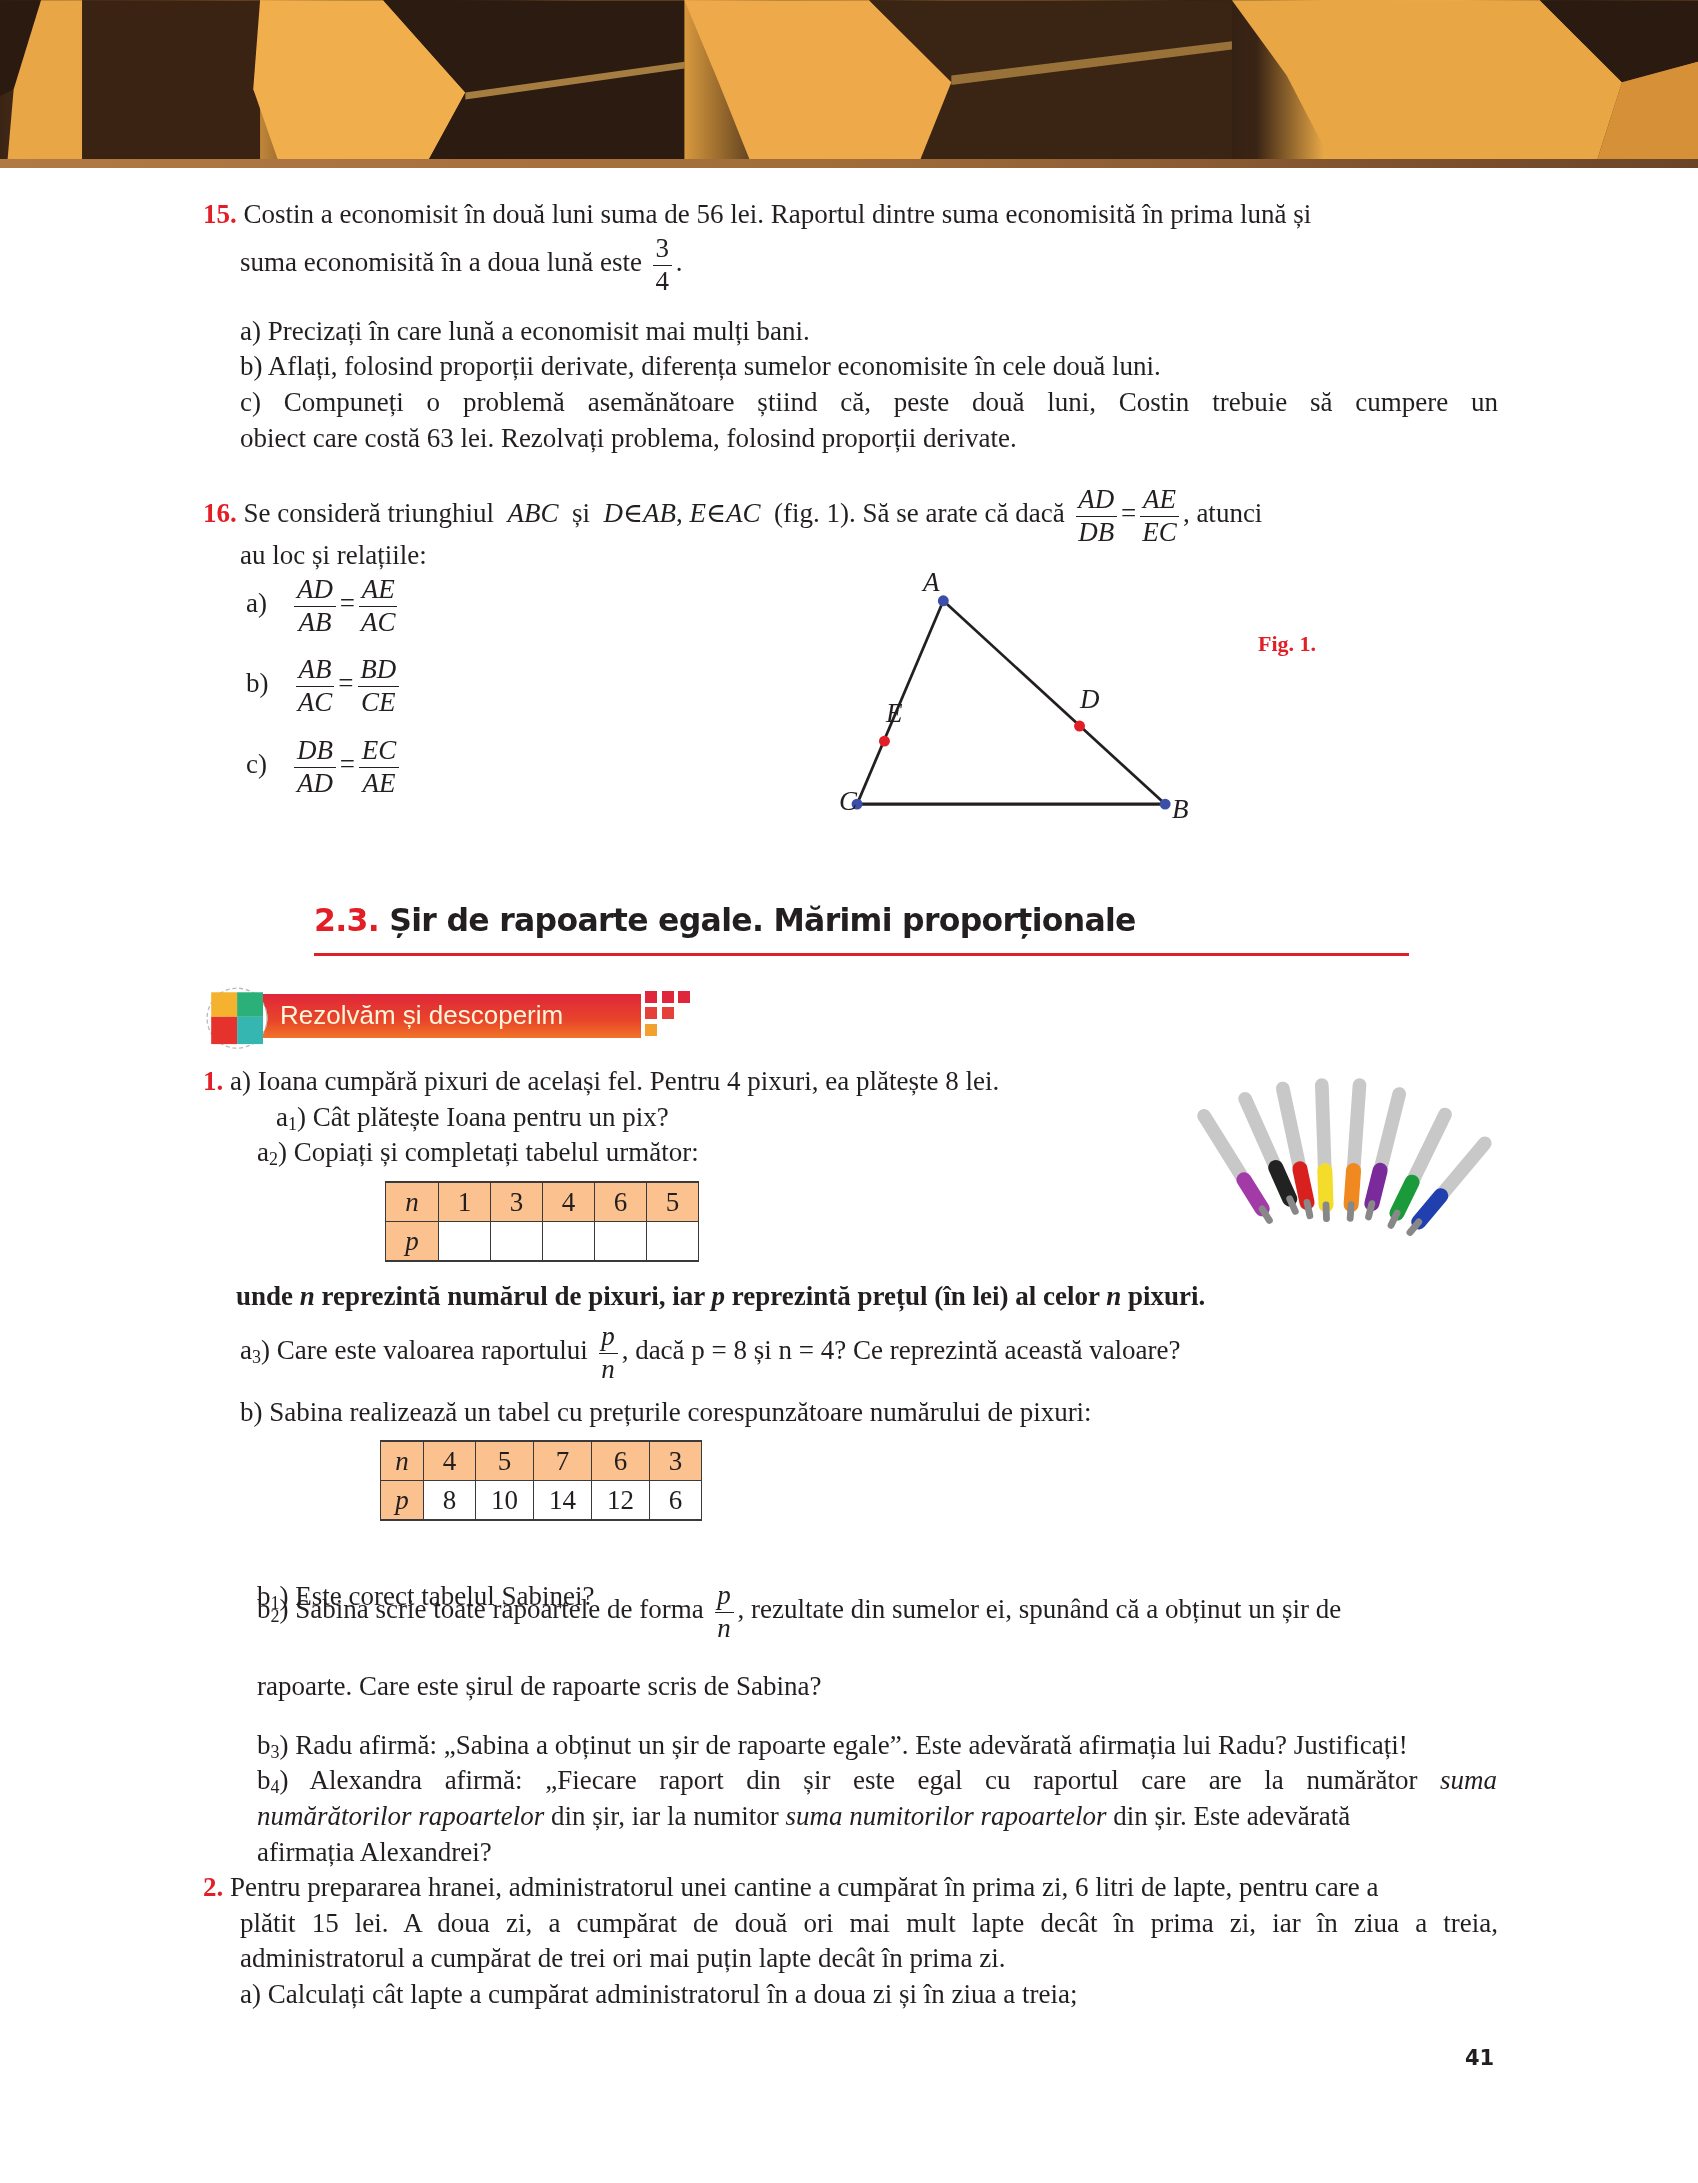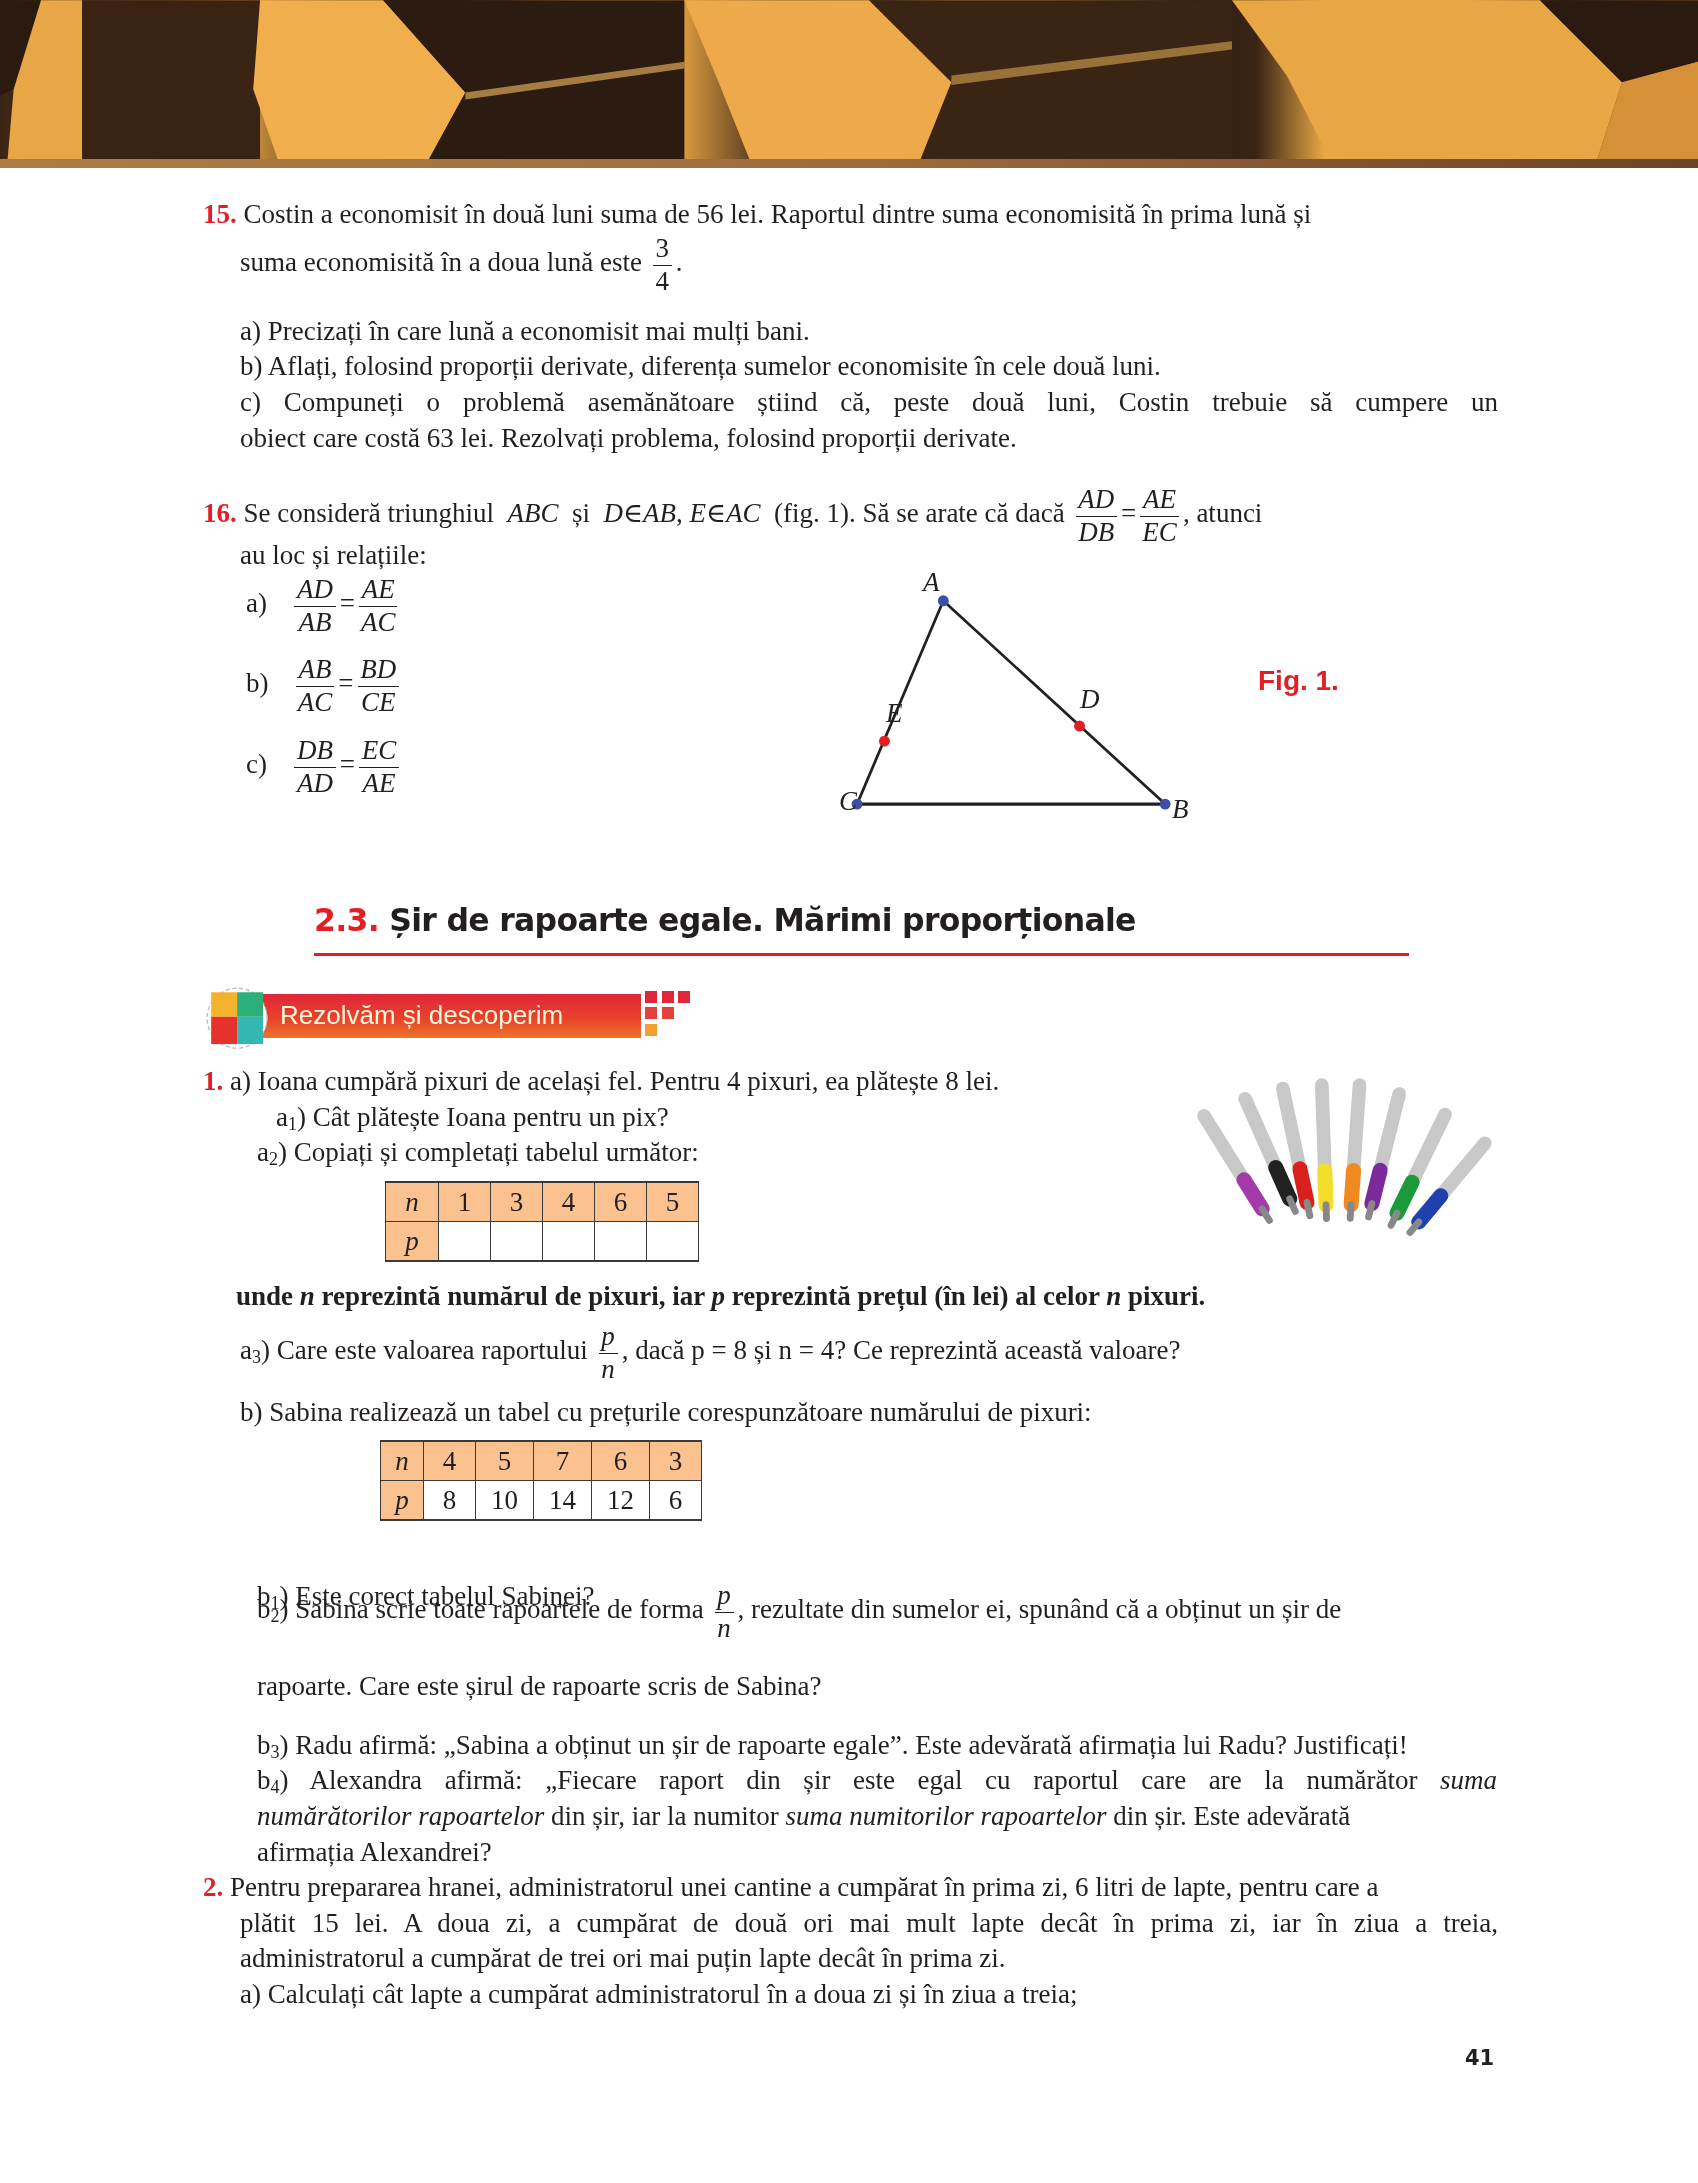--- a/index.html
+++ b/index.html
@@ -25,22 +25,22 @@
   .badge-bar { position: absolute; left: 55px; top: 9.6px; width: 383px; height: 44px;
                background: linear-gradient(180deg, #e0263a 0%, #e8452a 60%, #f07428 100%); }
   .badge-text { position: absolute; left: 77px; top: 12.3px; color: #fff6d8; font-family: "Liberation Sans", sans-serif;
                 font-size: 26px; line-height: 38px; }
   .sq { position: absolute; width: 12.3px; height: 12.3px; }
   table.nt { position: absolute; border-collapse: collapse; font-size: 27px; }
   table.nt td { border: 1.4px solid #3a3a3a; text-align: center; height: 38px; padding: 0; }
   table.nt td.h { background: #fbc18e; }
   table.nt tr:first-child td { border-top: 2.1px solid #3a3a3a; }
   table.nt tr:last-child td { border-bottom: 2.1px solid #3a3a3a; }
-  .fig-label { position: absolute; font-family: Liberation Sans, sans-serif; font-weight: bold;
-               color: #e21f26; font-size: 28px; margin-top: 34px; }
+  .fig-label { position: absolute; font-family: Liberation Serif, serif; font-weight: bold;
+               color: #e21f26; font-size: 22px; }
   .pt-label { position: absolute; font-style: italic; font-size: 27px; }
   .pageno { position: absolute; left: 1465px; top: 2046px; font-family: "DejaVu Sans", sans-serif;
             font-weight: bold; font-size: 21px; }
   sub { font-size: 18px; vertical-align: -4.1px; }
 </style>
 </head>
 <body>
 
 <div class="banner">
   <svg width="1698" height="168" viewBox="0 0 2481 245">

